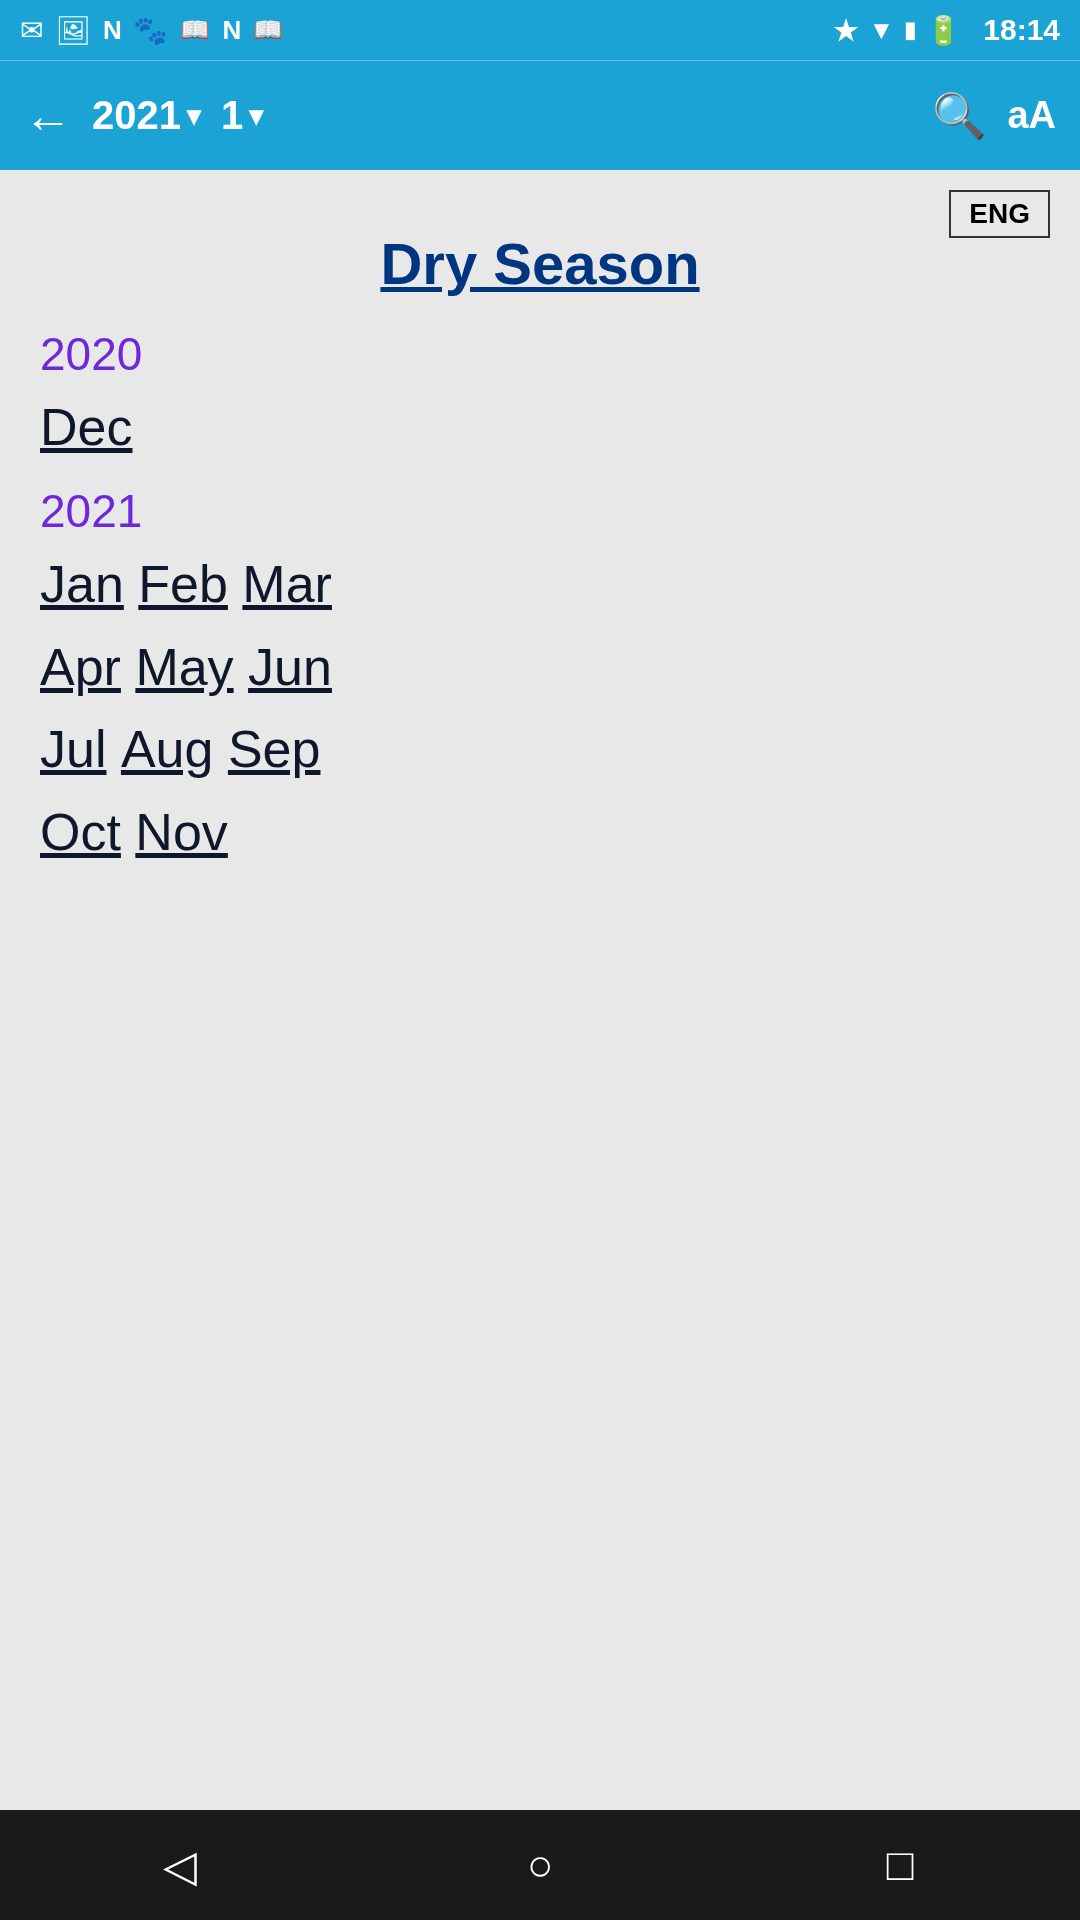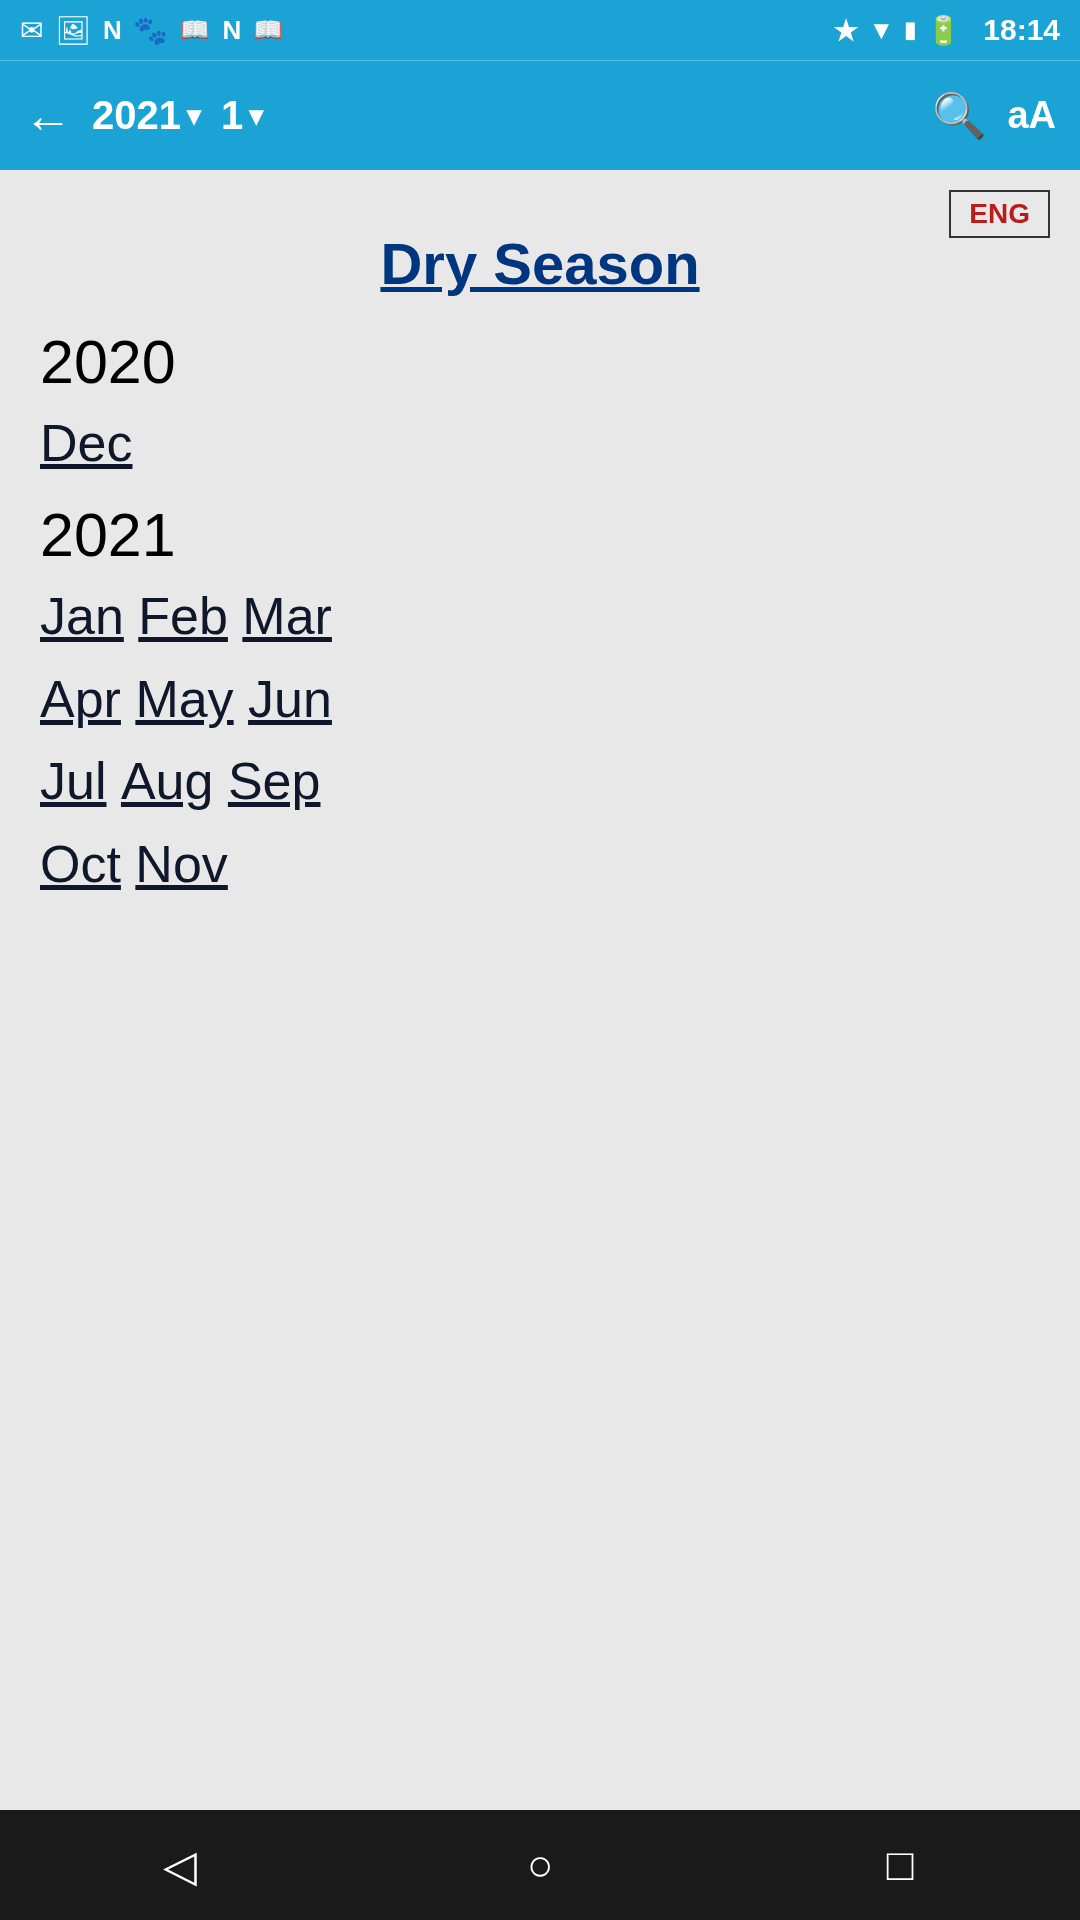--- a/index.html
+++ b/index.html
@@ -103,39 +103,39 @@
     }
 
     .eng-badge {
       position: absolute;
       top: 20px;
       right: 30px;
       border: 2px solid #333;
       padding: 6px 18px;
       font-size: 28px;
       font-weight: bold;
-      color: #b91c1c;
+      color: #000000;
       background: #e8e8e8;
       cursor: pointer;
     }
 
     .season-link {
       display: block;
       text-align: center;
       font-size: 58px;
       font-weight: bold;
       color: #003580;
       text-decoration: underline;
       margin: 30px 0;
       cursor: pointer;
     }
 
     .year-label {
-      font-size: 61px;
-      color: #000000;
+      font-size: 46px;
+      color: #6d28d9;
       margin: 20px 0 10px 0;
     }
 
     .month-link {
       display: inline;
       font-size: 52px;
       color: #0f172a;
       text-decoration: underline;
       cursor: pointer;
       margin-right: 10px;

